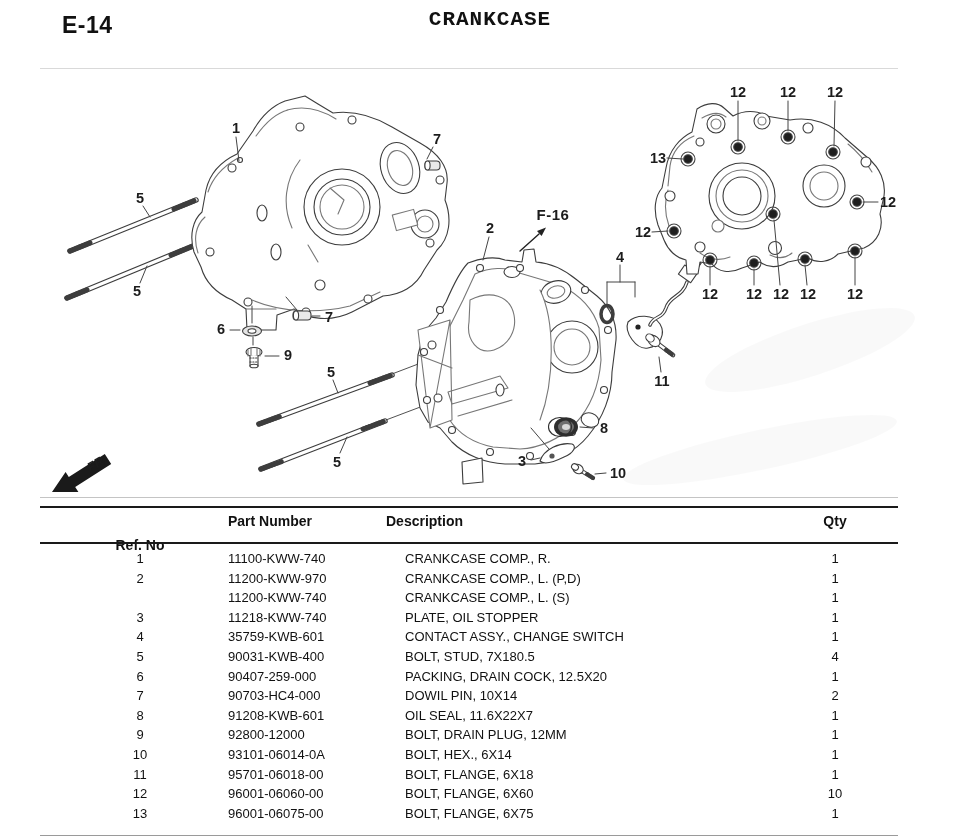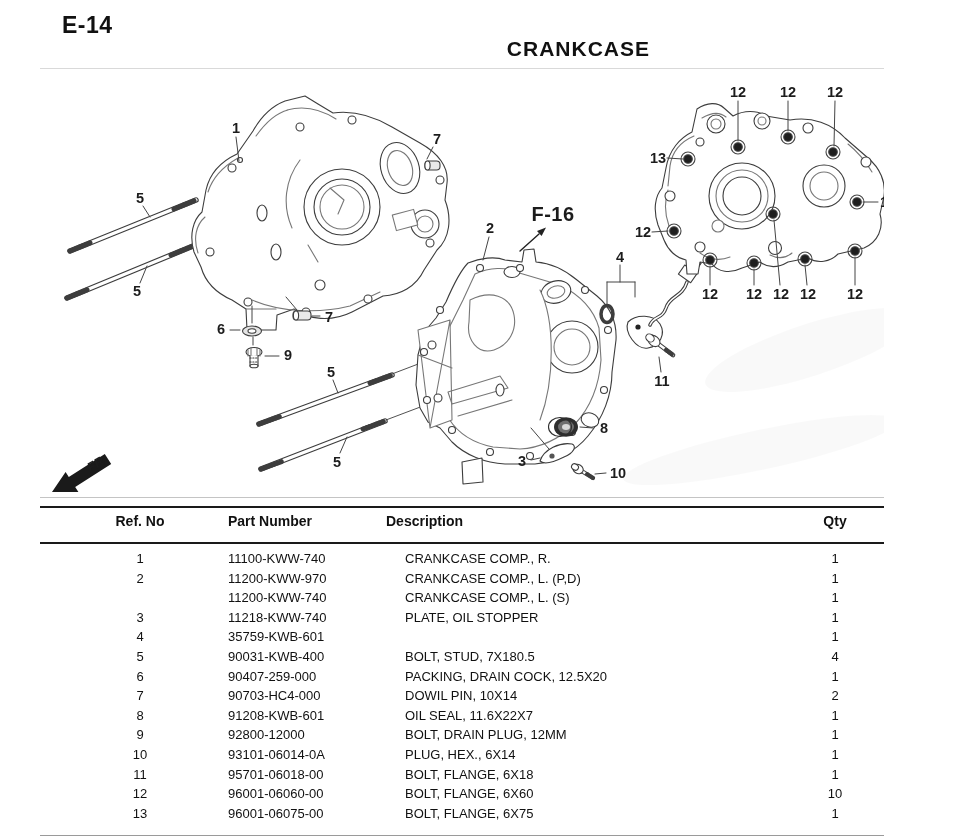--- a/index.html
+++ b/index.html
@@ -1,38 +1,38 @@
 <!DOCTYPE html>
 <html><head>
 <meta charset="utf-8">
 <style>
   html,body{margin:0;padding:0;background:#fff;}
   .page{position:relative;width:884px;height:838px;background:#fff;overflow:hidden;
-        font-family:"Liberation Sans", sans-serif;color:#111;}
+        font-family:"Liberation Sans", sans-serif;color:#111;padding-left:44px;}
   
   .page-code{position:absolute;left:62px;top:12px;font-size:23px;font-weight:bold;letter-spacing:.5px;}
-  .page-title{position:absolute;left:330px;top:37px;width:320px;text-align:right;
-              font-size:21px;font-weight:bold;letter-spacing:1px;}
+  .page-title{position:absolute;left:330px;top:8px;width:320px;text-align:center;
+              font-size:21px;font-weight:bold;letter-spacing:1px;font-family:Liberation Mono, monospace;}
   .rule-top{position:absolute;left:40px;top:68px;width:858px;height:0;border-top:1px solid #d9d9d9;}
   
   .diagram{position:absolute;left:0;top:0;width:956px;height:500px;}
   .diagram svg{position:absolute;left:0;top:0;}
   .callout{position:absolute;transform:translate(-50%,-50%);font-size:14.5px;font-weight:bold;
            color:#1c1c1c;white-space:nowrap;line-height:1;}
-  .callout.frame{font-size:20px;letter-spacing:.5px;}
+  .callout.frame{font-size:15px;letter-spacing:.5px;}
   .callout.fr{transform:translate(-50%,-50%) rotate(-30deg);font-size:13px;font-style:italic;}
   
   .parts-table{position:absolute;left:40px;top:495px;width:858px;height:343px;}
   .pt-hair-top{position:absolute;left:0;top:2px;width:100%;border-top:1px solid #c4c4c4;}
   .pt-rule1{position:absolute;left:0;top:11px;width:100%;border-top:2px solid #1a1a1a;}
   .pt-rule2{position:absolute;left:0;top:47px;width:100%;border-top:2px solid #1a1a1a;}
   .pt-hair-bot{position:absolute;left:0;top:340px;width:100%;border-top:1px solid #9a9a9a;}
   .pt-header{position:absolute;left:0;top:15px;width:100%;height:26px;font-weight:bold;font-size:14px;}
   .pt-header span{position:absolute;top:3px;}
-  .h-ref{left:60px;width:80px;text-align:center;}
+  .h-ref{left:60px;width:80px;text-align:center;margin-top:24px;}
   .h-part{left:188px;}
   .h-desc{left:346px;}
   .h-qty{left:755px;width:80px;text-align:center;}
   .pt-rows{position:absolute;left:0;top:53px;width:100%;}
   .trow{position:relative;height:19.6px;font-size:13px;}
   .trow span{position:absolute;top:3px;white-space:nowrap;}
   .c-ref{left:60px;width:80px;text-align:center;}
   .c-part{left:188px;}
   .c-desc{left:365px;}
   .c-qty{left:755px;width:80px;text-align:center;}
@@ -383,20 +383,21 @@
   <div class="trow">
     <span class="c-ref">3</span>
     <span class="c-part">11218-KWW-740</span>
     <span class="c-desc">PLATE, OIL STOPPER</span>
     <span class="c-qty">1</span>
   </div>
 
   <div class="trow">
     <span class="c-ref">4</span>
     <span class="c-part">35759-KWB-601</span>
+    <span class="c-desc">CONTACT ASSY., CHANGE SWITCH</span>
     <span class="c-qty">1</span>
   </div>
 
   <div class="trow">
     <span class="c-ref">5</span>
     <span class="c-part">90031-KWB-400</span>
     <span class="c-desc">BOLT, STUD, 7X180.5</span>
     <span class="c-qty">4</span>
   </div>
 
@@ -424,21 +425,21 @@
   <div class="trow">
     <span class="c-ref">9</span>
     <span class="c-part">92800-12000</span>
     <span class="c-desc">BOLT, DRAIN PLUG, 12MM</span>
     <span class="c-qty">1</span>
   </div>
 
   <div class="trow">
     <span class="c-ref">10</span>
     <span class="c-part">93101-06014-0A</span>
-    <span class="c-desc">PLUG, HEX., 6X14</span>
+    <span class="c-desc">BOLT, HEX., 6X14</span>
     <span class="c-qty">1</span>
   </div>
 
   <div class="trow">
     <span class="c-ref">11</span>
     <span class="c-part">95701-06018-00</span>
     <span class="c-desc">BOLT, FLANGE, 6X18</span>
     <span class="c-qty">1</span>
   </div>
 

